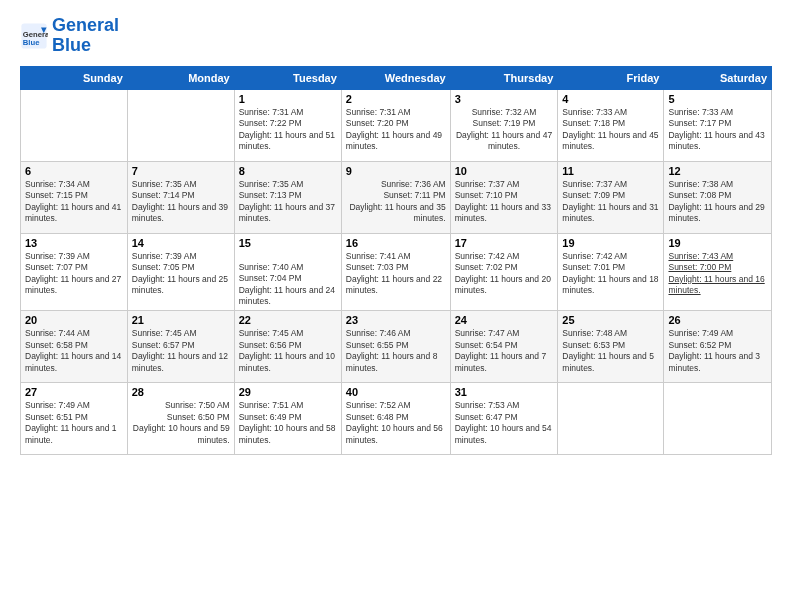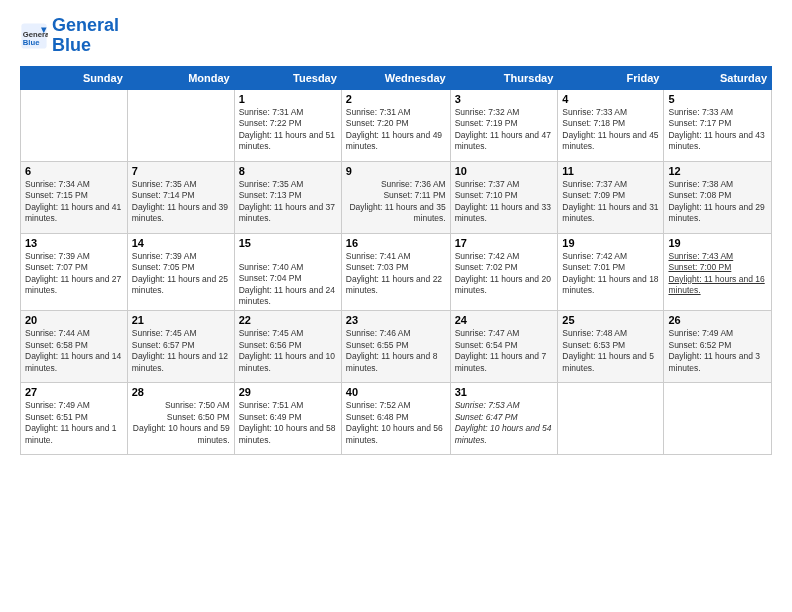--- a/index.html
+++ b/index.html
@@ -142,21 +142,21 @@
 Daylight: 11 hours and 51 minutes.</div>
           </td>
           <td>
             <span class="day-num">2</span>
             <div class="day-info" style="white-space: pre-line;">Sunrise: 7:31 AM
 Sunset: 7:20 PM
 Daylight: 11 hours and 49 minutes.</div>
           </td>
           <td>
             <span class="day-num">3</span>
-            <div class="day-info" style="white-space: pre-line;">Sunrise: 7:32 AM
+            <div class="day-info" style="white-space: pre-line; text-align: center;">Sunrise: 7:32 AM
 Sunset: 7:19 PM
 Daylight: 11 hours and 47 minutes.</div>
           </td>
           <td>
             <span class="day-num">4</span>
             <div class="day-info" style="white-space: pre-line;">Sunrise: 7:33 AM
 Sunset: 7:18 PM
 Daylight: 11 hours and 45 minutes.</div>
           </td>
           <td>
@@ -318,21 +318,21 @@
 Daylight: 10 hours and 58 minutes.</div>
           </td>
           <td>
             <span class="day-num">40</span>
             <div class="day-info" style="white-space: pre-line;">Sunrise: 7:52 AM
 Sunset: 6:48 PM
 Daylight: 10 hours and 56 minutes.</div>
           </td>
           <td>
             <span class="day-num">31</span>
-            <div class="day-info" style="white-space: pre-line; font-style: italic;">Sunrise: 7:53 AM
+            <div class="day-info" style="white-space: pre-line;">Sunrise: 7:53 AM
 Sunset: 6:47 PM
 Daylight: 10 hours and 54 minutes.</div>
           </td>
           <td class="empty-cell"></td>
           <td class="empty-cell"></td>
         </tr>
       </tbody>
   </table>
 </div>
 

